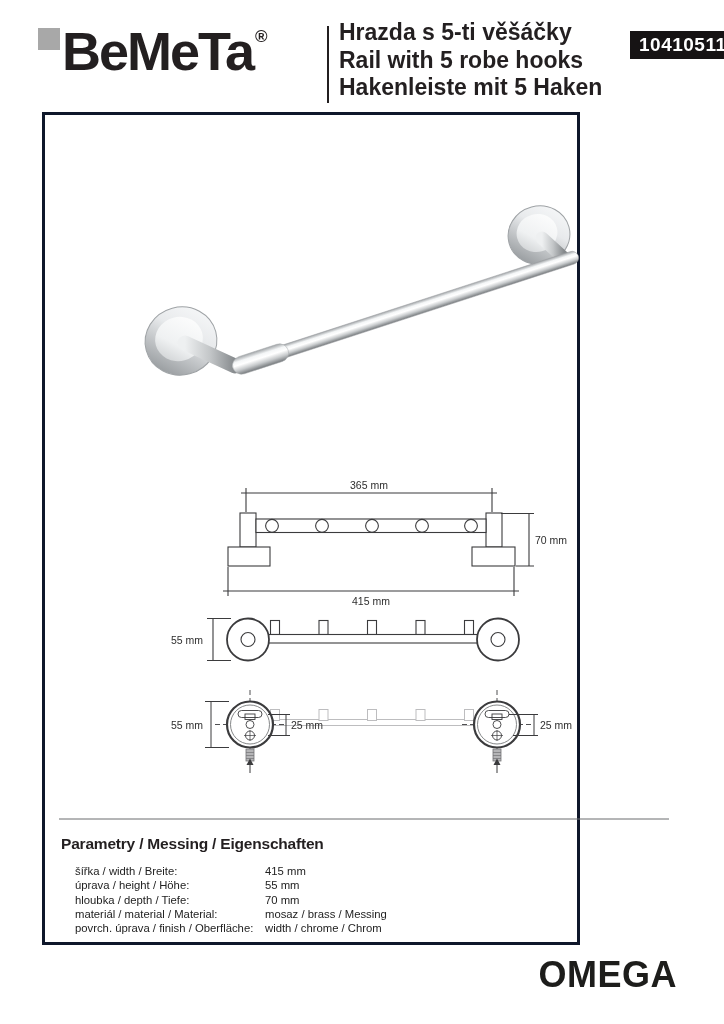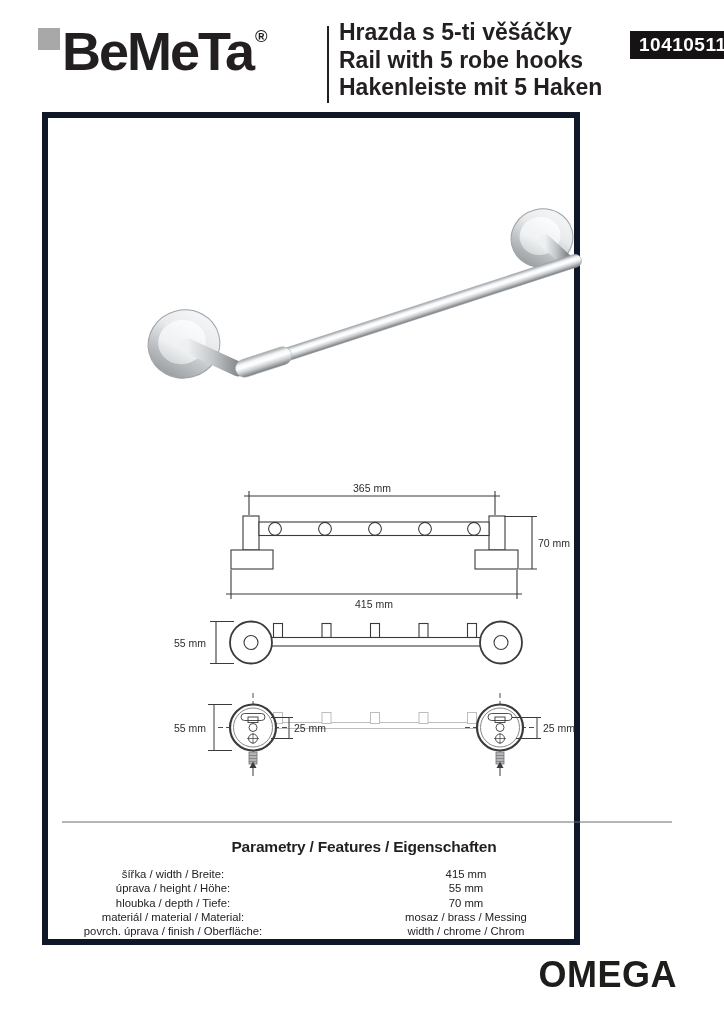--- a/index.html
+++ b/index.html
@@ -19,21 +19,21 @@
   .titles div{font-size:23px;font-weight:bold;line-height:27.5px;white-space:nowrap;}
   .code-badge{
     position:absolute;left:585px;top:31px;width:137px;height:28px;background:#161314;
     color:#ffffff;font-size:19px;font-weight:bold;line-height:28px;padding-left:9px;box-sizing:border-box;
     letter-spacing:0.5px;
     margin-left:45px;
   }
   
   .frame{
     position:absolute;left:42px;top:112px;width:538px;height:833px;
-    border:6px solid #0f172a;box-sizing:border-box;background:#ffffff;text-align:center;
+    border:3px solid #0f172a;box-sizing:border-box;background:#ffffff;
   }
   .frame svg{position:absolute;left:0;top:0;}
   
   .params{position:absolute;left:16px;top:720px;width:600px;}
   .params-title{font-size:15.5px;font-weight:bold;letter-spacing:-0.2px;}
   .params-rows{margin-top:11px;}
   .param-row{display:flex;font-size:11.3px;line-height:14.3px;color:#222222;margin-left:14px;}
   .param-label{width:190px;}
   .param-value{flex:1;}
   
@@ -201,21 +201,21 @@
         <text x="158" y="613.5" text-anchor="end">55 mm</text>
         <text x="246" y="613.5">25 mm</text>
         <text x="495" y="613.5">25 mm</text>
       </g>
     </g>
 
     <line x1="14" y1="704" x2="624" y2="704" stroke="#6b6d6f" stroke-width="1"></line>
   </svg>
 
   <div class="params">
-    <div class="params-title">Parametry / Features / Eigenschaften</div>
+    <div class="params-title">Parametry / Messing / Eigenschaften</div>
     <div class="params-rows">
       <div class="param-row">
         <span class="param-label">šířka / width / Breite:</span>
         <span class="param-value">415 mm</span>
       </div>
       <div class="param-row">
         <span class="param-label">úprava / height / Höhe:</span>
         <span class="param-value">55 mm</span>
       </div>
       <div class="param-row">

